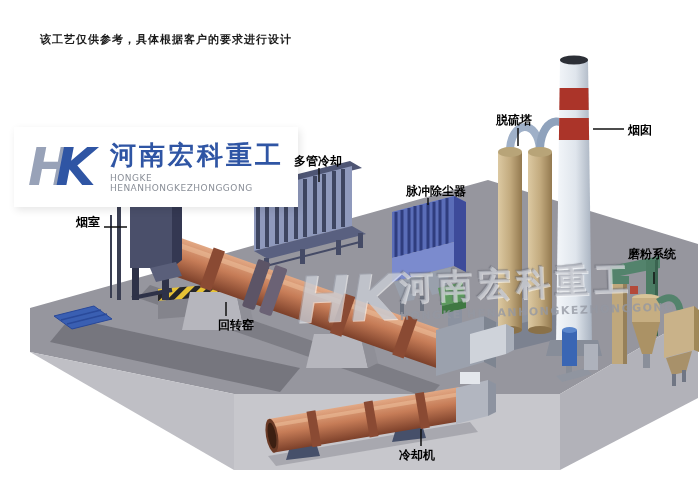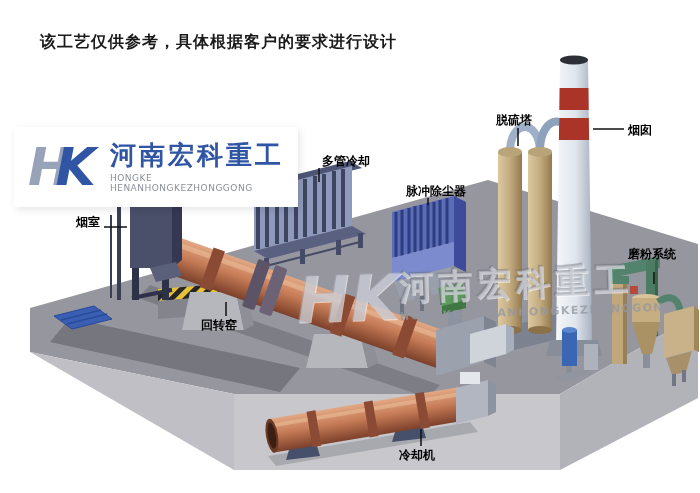--- a/index.html
+++ b/index.html
@@ -1,19 +1,19 @@
 <!DOCTYPE html>
 <html><head>
 <meta charset="utf-8">
 <style>
   html,body{margin:0;padding:0;background:#fff;}
   .stage{position:relative;width:700px;height:493px;background:#ffffff;overflow:hidden;
          font-family:"DejaVu Sans","Liberation Sans",sans-serif;}
   .stage svg{position:absolute;left:0;top:0;}
-  .disclaimer{position:absolute;left:40px;top:32px;font-size:16px;color:#1a1a1a;font-weight:600;
+  .disclaimer{position:absolute;left:40px;top:32px;font-size:11px;color:#1a1a1a;font-weight:600;
               letter-spacing:1px;white-space:nowrap;}
   
   .lbl{position:absolute;font-weight:bold;font-size:12px;color:#000;white-space:nowrap;}
   
   .logo{position:absolute;left:14px;top:127px;width:284px;height:80px;background:#ffffff;
         display:flex;align-items:center;box-shadow:2px 3px 8px rgba(0,0,0,0.10);}
   .logo-mark{width:96px;text-align:center;line-height:1;}
   .logo-mark .h{font-style:italic;font-weight:900;font-size:52px;color:#98a2b8;}
   .logo-mark .k{font-style:italic;font-weight:900;font-size:52px;color:#2f55a4;margin-left:-16px;}
   .logo-cn{font-size:26px;font-weight:bold;color:#2f55a4;letter-spacing:3px;line-height:1.1;}
@@ -252,21 +252,21 @@
 
   <div class="watermark">
     <span class="wm-hk">HK</span>
     <div>
       <div class="wm-cn">河南宏科重工</div>
       <div class="wm-en">HONGKE HENANHONGKEZHONGGONG</div>
     </div>
   </div>
 
   <div class="lbl" style="left:76px;top:214px;">烟室</div>
-  <div class="lbl" style="left:294px;top:153px;margin-left:28px;">多管冷却</div>
+  <div class="lbl" style="left:294px;top:153px;">多管冷却</div>
   <div class="lbl" style="left:398px;top:183px;margin-left:8px;">脉冲除尘器</div>
   <div class="lbl" style="left:496px;top:112px;">脱硫塔</div>
   <div class="lbl" style="left:628px;top:122px;">烟囱</div>
   <div class="lbl" style="left:628px;top:246px;">磨粉系统</div>
-  <div class="lbl" style="left:201px;top:317px;text-align:center;">回转窑</div>
+  <div class="lbl" style="left:218px;top:317px;text-align:center;">回转窑</div>
   <div class="lbl" style="left:399px;top:447px;">冷却机</div>
 
 </div>
 
 </body></html>

